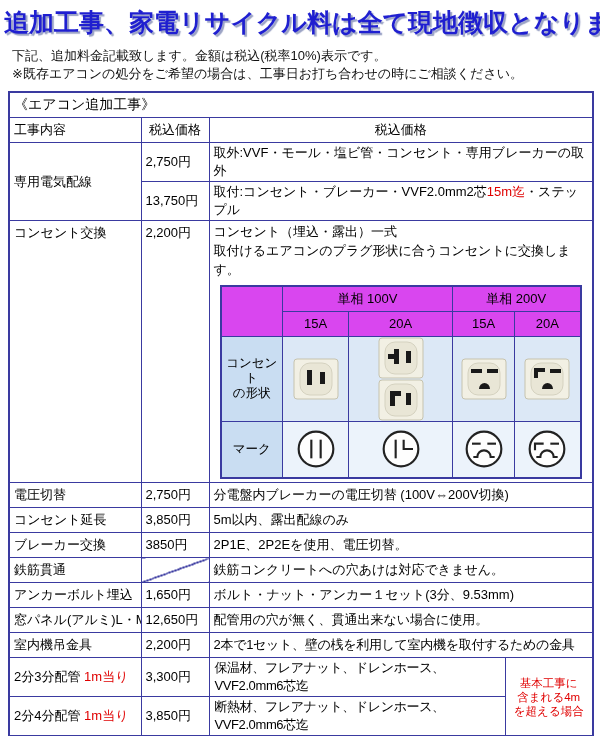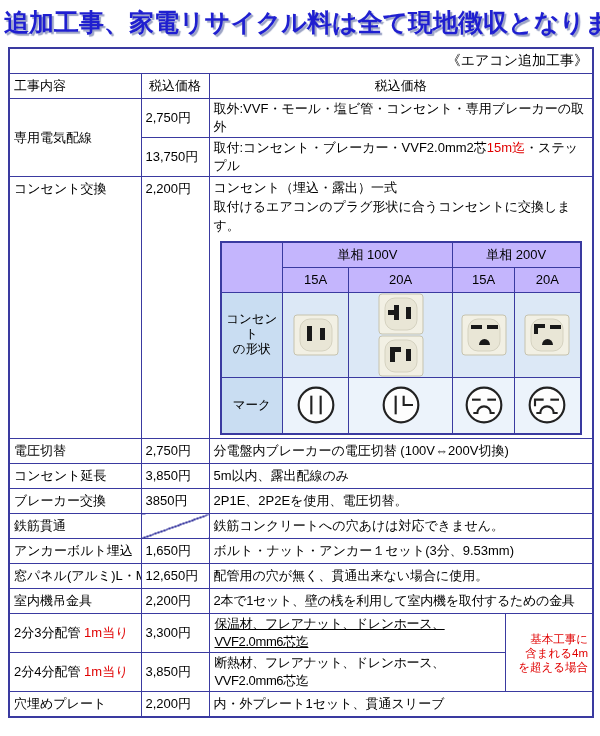--- a/index.html
+++ b/index.html
@@ -22,51 +22,51 @@
   }
   .intro { margin:0 0 8px 12px; font-size:13px; line-height:18px; color:#111; }
 
   table.main {
     width:584px; margin-left:8px;
     border-collapse:collapse; table-layout:fixed;
     border:2px solid #3a3aa0;
     font-size:13px;
   }
   table.main td { border:1px solid #3a3aa0; padding:1px 4px; overflow:hidden; }
-  tr.caption-row td { font-size:14px; padding:3px 4px; height:24px;text-align:right; }
+  tr.caption-row td { font-size:14px; padding:3px 4px; height:24px; }
   tr.head td { text-align:center; height:25px; }
   tr.head td.c-work { text-align:left;margin-left:9px; }
   table.main tr { height:25px; }
   td.work { text-align:left; padding-left:5px; white-space:nowrap; }
   td.price { text-align:left; padding-right:5px; white-space:nowrap; }
   td.scope { text-align:left; padding-left:6px; }
   .red { color:#e00000; }
   tr.r-tekkin { height:22px; }
   td.diag {
     background:linear-gradient(to bottom right,
       transparent 48.5%, #3a3aa0 48.5%, #3a3aa0 52%, transparent 52%);
   }
   td.note-4m {
     color:#e00000; font-size:11.5px; line-height:14px;
-    text-align:right; padding:1px 2px 1px 4px; vertical-align:middle;
+    text-align:center; padding:1px 2px 1px 4px; vertical-align:middle;
   }
   td.scope-tall { vertical-align:top; padding-top:2px; padding-bottom:6px; }
   td.scope-tall .line { line-height:19px; }
 
   
   table.inner {
     margin:6px 0 2px 6px;
     border-collapse:collapse; table-layout:fixed;
     border:2px solid #3a3aa0;
     font-size:13px;
   }
   table.inner td { border:1px solid #3a3aa0; text-align:center; vertical-align:middle; padding:0; }
   table.inner td.dashL { border-left:1px dashed #4a4a96; }
   table.inner tr.marks td { border-top:1px dashed #4a4a96; }
-  table.inner td.hd, table.inner td.lbl { background:#c4b5fd; }
+  table.inner td.hd, table.inner td.lbl { background:#d946ef; }
   table.inner tr.shapes td { background:#dce8f6; height:56px; }
   table.inner tr.shapes td.lbl { background:#c9ddf2; }
   table.inner tr.marks td { background:#ecf3fb; height:57px; }
   table.inner tr.marks td.lbl { background:#c9ddf2; }
   table.inner tr.groups td { height:23px; }
   table.inner tr.amps td { height:21px; }
   table.inner td.lbl { font-size:12.5px; line-height:15px; }
   .outlet { display:inline-block; vertical-align:middle; margin:0 2px; }
   .mark { display:inline-block; vertical-align:middle; }
 </style>
@@ -80,20 +80,22 @@
       <rect x="7" y="5" width="32" height="32" rx="10" fill="#e9e6d6" stroke="#d5d2c0" stroke-width="1"></rect>
     </g>
   </defs>
 </svg>
 
 <div class="page">
 
   <h1 class="title">追加工事、家電リサイクル料は全て現地徴収となります。</h1>
 
   <div class="intro">
+    <div>下記、追加料金記載致します。金額は税込(税率10%)表示です。</div>
+    <div>※既存エアコンの処分をご希望の場合は、工事日お打ち合わせの時にご相談ください。</div>
   </div>
 
   <table class="main">
     <colgroup>
       <col style="width:132px">
         <col style="width:68px">
         <col style="width:296px">
         <col style="width:88px">
     </colgroup>
 
@@ -258,21 +260,21 @@
       <td class="scope" colspan="2">配管用の穴が無く、貫通出来ない場合に使用。</td>
     </tr>
     <tr>
       <td class="work">室内機吊金具</td>
       <td class="price">2,200円</td>
       <td class="scope" colspan="2" style="letter-spacing:-0.3px;">2本で1セット、壁の桟を利用して室内機を取付するための金具</td>
     </tr>
     <tr>
       <td class="work"><span>2分3分配管</span> <span class="red">1m当り</span></td>
       <td class="price">3,300円</td>
-      <td class="scope" style="letter-spacing:-0.4px; padding-left:5px;text-decoration:underline;">保温材、フレアナット、ドレンホース、VVF2.0mm6芯迄</td>
+      <td class="scope" style="letter-spacing:-0.4px; padding-left:5px;">保温材、フレアナット、ドレンホース、VVF2.0mm6芯迄</td>
       <td class="note-4m" rowspan="2">
         <div>基本工事に</div>
         <div>含まれる4m</div>
         <div>を超える場合</div>
       </td>
     </tr>
     <tr>
       <td class="work"><span>2分4分配管</span> <span class="red">1m当り</span></td>
       <td class="price">3,850円</td>
       <td class="scope" style="letter-spacing:-0.4px; padding-left:5px;">断熱材、フレアナット、ドレンホース、VVF2.0mm6芯迄</td>

